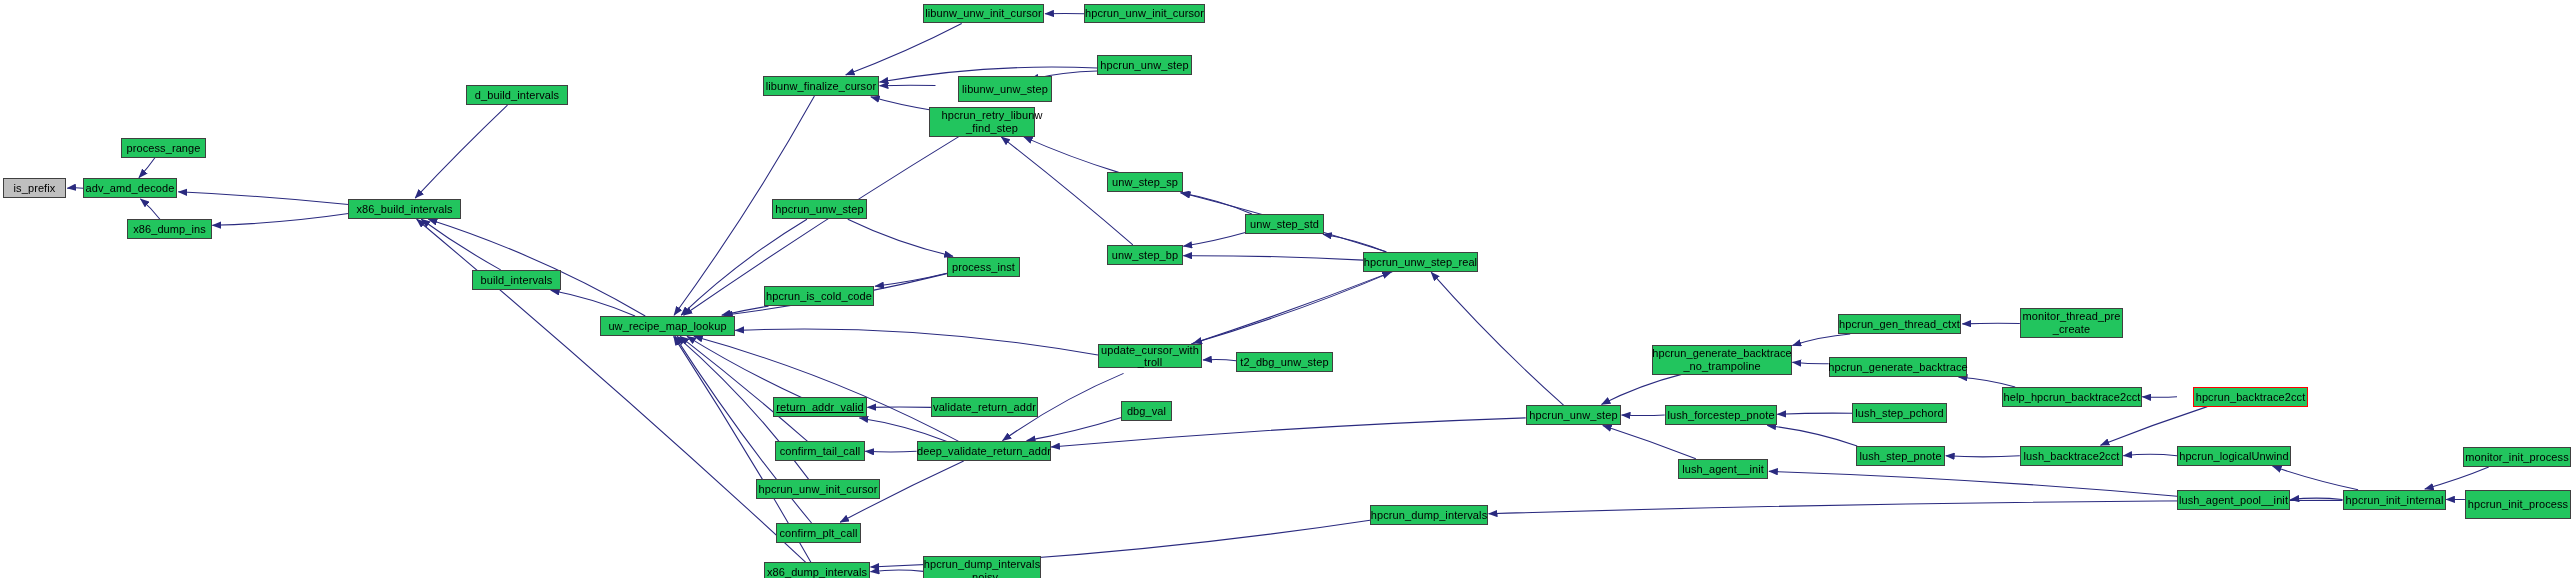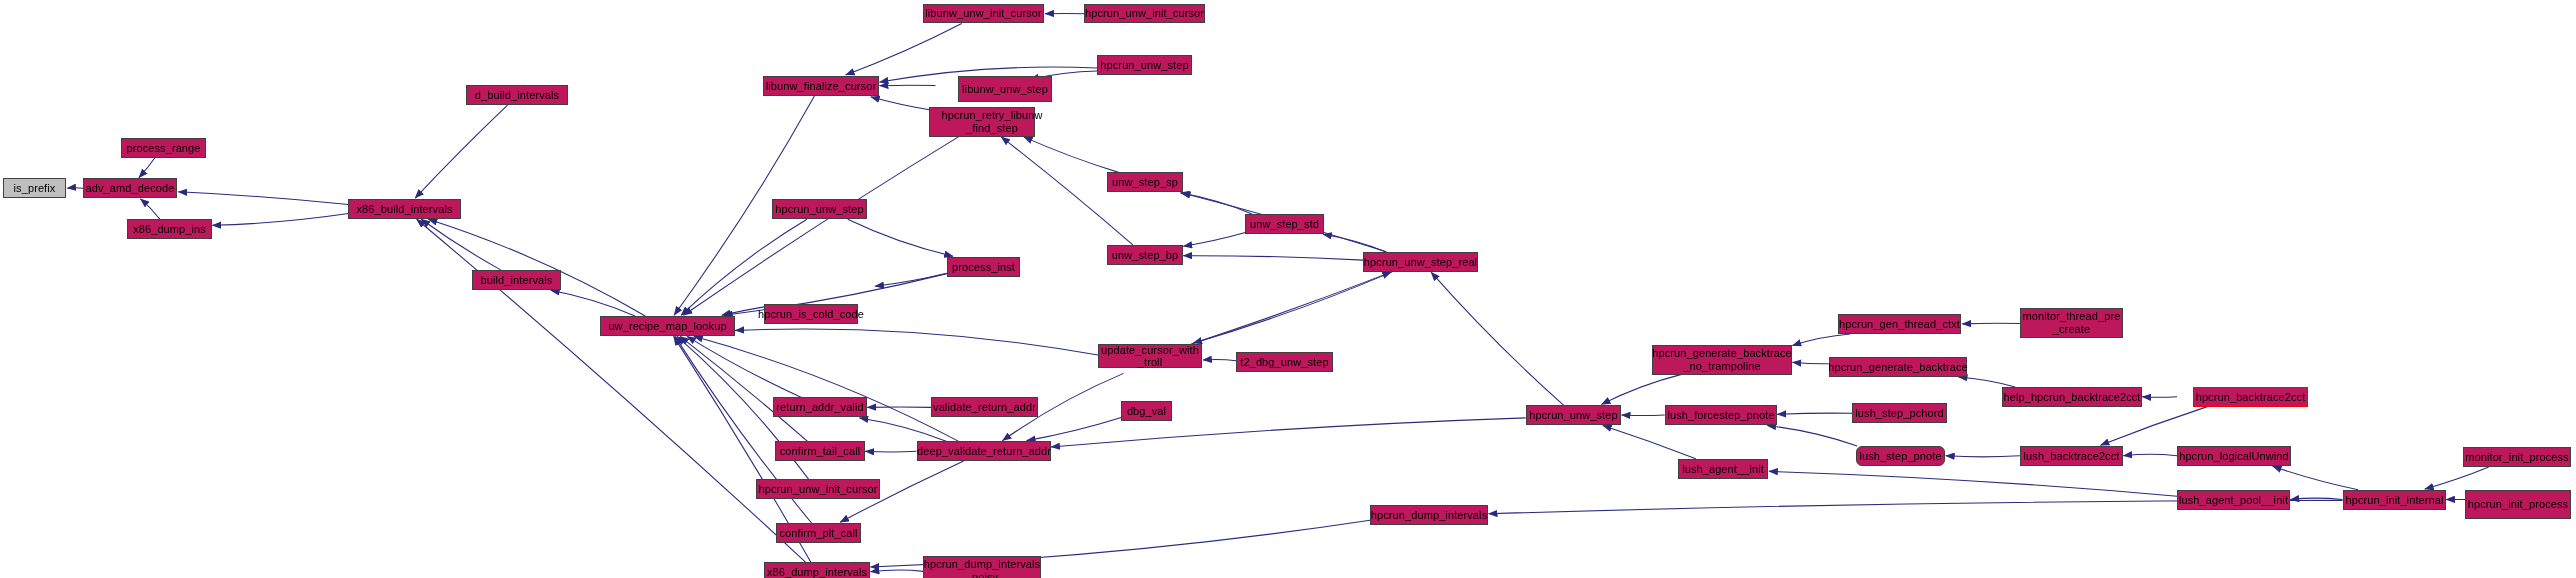--- a/index.html
+++ b/index.html
@@ -20,21 +20,21 @@
     position: absolute;
     left: 0; top: 0;
     width: 2576px;
     height: 579px;
     pointer-events: none;
   }
   .node {
     position: absolute;
     box-sizing: border-box;
     border: 0.8px solid #404040;
-    background: #be185d;
+    background: #22c55e;
     color: #000000;
     font-size: 11px;
     line-height: 1.12;
     display: flex;
     align-items: center;
     justify-content: center;
     text-align: center;
     white-space: pre-line;
     letter-spacing: 0.1px;
     z-index: 5;
@@ -140,48 +140,48 @@
       <div class="node" style="left: 600px; top: 316px; width: 135px; height: 19.6px; text-align: center;">uw_recipe_map_lookup</div>
       <div class="node" style="left: 763px; top: 76px; width: 116px; height: 20.4px; text-align: center;">libunw_finalize_cursor</div>
       <div class="node" style="left: 923px; top: 3.8px; width: 121px; height: 19.6px;">libunw_unw_init_cursor</div>
       <div class="node" style="left: 1084px; top: 3.8px; width: 121px; height: 19.6px;">hpcrun_unw_init_cursor</div>
       <div class="node" style="left: 935px; top: 76px; width: 94px; height: 26px; margin-left: 23px;">libunw_unw_step</div>
       <div class="node" style="left: 1097px; top: 55px; width: 95px; height: 19.6px;">hpcrun_unw_step</div>
       <div class="node" style="left: 929px; top: 107px; width: 106px; height: 29.5px; padding-left: 20px;">hpcrun_retry_libunw
 _find_step</div>
       <div class="node" style="left: 772px; top: 199px; width: 95px; height: 19.6px;">hpcrun_unw_step</div>
       <div class="node" style="left: 947px; top: 257px; width: 73px; height: 19.6px;">process_inst</div>
-      <div class="node" style="left: 764px; top: 286px; width: 94px; height: 19.6px; margin-top: 18px;">hpcrun_is_cold_code</div>
+      <div class="node" style="left: 764px; top: 286px; width: 110px; height: 19.6px;">hpcrun_is_cold_code</div>
       <div class="node" style="left: 1107px; top: 172px; width: 76px; height: 19.6px;">unw_step_sp</div>
       <div class="node" style="left: 1107px; top: 245px; width: 76px; height: 19.6px;">unw_step_bp</div>
       <div class="node" style="left: 1245px; top: 214px; width: 79px; height: 19.6px;">unw_step_std</div>
       <div class="node" style="left: 1363px; top: 252px; width: 115px; height: 19.6px;">hpcrun_unw_step_real</div>
       <div class="node" style="left: 1098px; top: 344px; width: 104px; height: 24px;">update_cursor_with
 _troll</div>
       <div class="node" style="left: 1236px; top: 352px; width: 97px; height: 19.6px;">t2_dbg_unw_step</div>
-      <div class="node" style="left: 773px; top: 397px; width: 94px; height: 19.6px;">return_addr_valid</div>
+      <div class="node" style="left: 773px; top: 397px; width: 94px; height: 19.6px; text-decoration: underline;">return_addr_valid</div>
       <div class="node" style="left: 931px; top: 397px; width: 107px; height: 19.6px;">validate_return_addr</div>
       <div class="node" style="left: 1121px; top: 401px; width: 51px; height: 19.6px;">dbg_val</div>
       <div class="node" style="left: 775px; top: 441px; width: 90px; height: 19.6px;">confirm_tail_call</div>
       <div class="node" style="left: 917px; top: 441px; width: 134px; height: 19.6px;">deep_validate_return_addr</div>
       <div class="node" style="left: 756px; top: 479px; width: 124px; height: 19.6px;">hpcrun_unw_init_cursor</div>
       <div class="node" style="left: 776px; top: 523px; width: 85px; height: 19.6px;">confirm_plt_call</div>
       <div class="node" style="left: 764px; top: 562px; width: 106px; height: 19.6px;">x86_dump_intervals</div>
       <div class="node" style="left: 923px; top: 556px; width: 118px; height: 29.5px;">hpcrun_dump_intervals
 _noisy</div>
       <div class="node" style="left: 1370px; top: 505px; width: 118px; height: 19.6px;">hpcrun_dump_intervals</div>
       <div class="node" style="left: 1526px; top: 405px; width: 95px; height: 19.6px;">hpcrun_unw_step</div>
       <div class="node" style="left: 1652px; top: 345px; width: 140px; height: 29.5px;">hpcrun_generate_backtrace
 _no_trampoline</div>
       <div class="node" style="left: 1665px; top: 405px; width: 112px; height: 19.6px; text-align: center;">lush_forcestep_pnote</div>
       <div class="node" style="left: 1678px; top: 459px; width: 90px; height: 19.6px;">lush_agent__init</div>
       <div class="node" style="left: 1838px; top: 314px; width: 123px; height: 19.6px;">hpcrun_gen_thread_ctxt</div>
       <div class="node" style="left: 1829px; top: 357px; width: 138px; height: 19.6px;">hpcrun_generate_backtrace</div>
       <div class="node" style="left: 1852px; top: 403px; width: 95px; height: 19.6px;">lush_step_pchord</div>
-      <div class="node" style="left: 1856px; top: 446px; width: 89px; height: 19.6px; border-radius: 6px;">lush_step_pnote</div>
+      <div class="node" style="left: 1856px; top: 446px; width: 89px; height: 19.6px;">lush_step_pnote</div>
       <div class="node" style="left: 2020px; top: 308px; width: 103px; height: 29.5px;">monitor_thread_pre
 _create</div>
       <div class="node" style="left: 2002px; top: 387px; width: 140px; height: 19.6px;">help_hpcrun_backtrace2cct</div>
       <div class="node" style="left: 2020px; top: 446px; width: 103px; height: 19.6px;">lush_backtrace2cct</div>
       <div class="node highlight" style="left: 2177px; top: 387px; width: 115px; height: 19.6px;">hpcrun_backtrace2cct</div>
       <div class="node" style="left: 2177px; top: 446px; width: 114px; height: 19.6px;">hpcrun_logicalUnwind</div>
       <div class="node" style="left: 2177px; top: 490px; width: 113px; height: 19.6px;">lush_agent_pool__init</div>
       <div class="node" style="left: 2343px; top: 490px; width: 103px; height: 19.6px;">hpcrun_init_internal</div>
       <div class="node" style="left: 2463px; top: 447px; width: 108px; height: 19.6px;">monitor_init_process</div>
       <div class="node" style="left: 2465px; top: 490px; width: 106px; height: 29px;">hpcrun_init_process</div>

